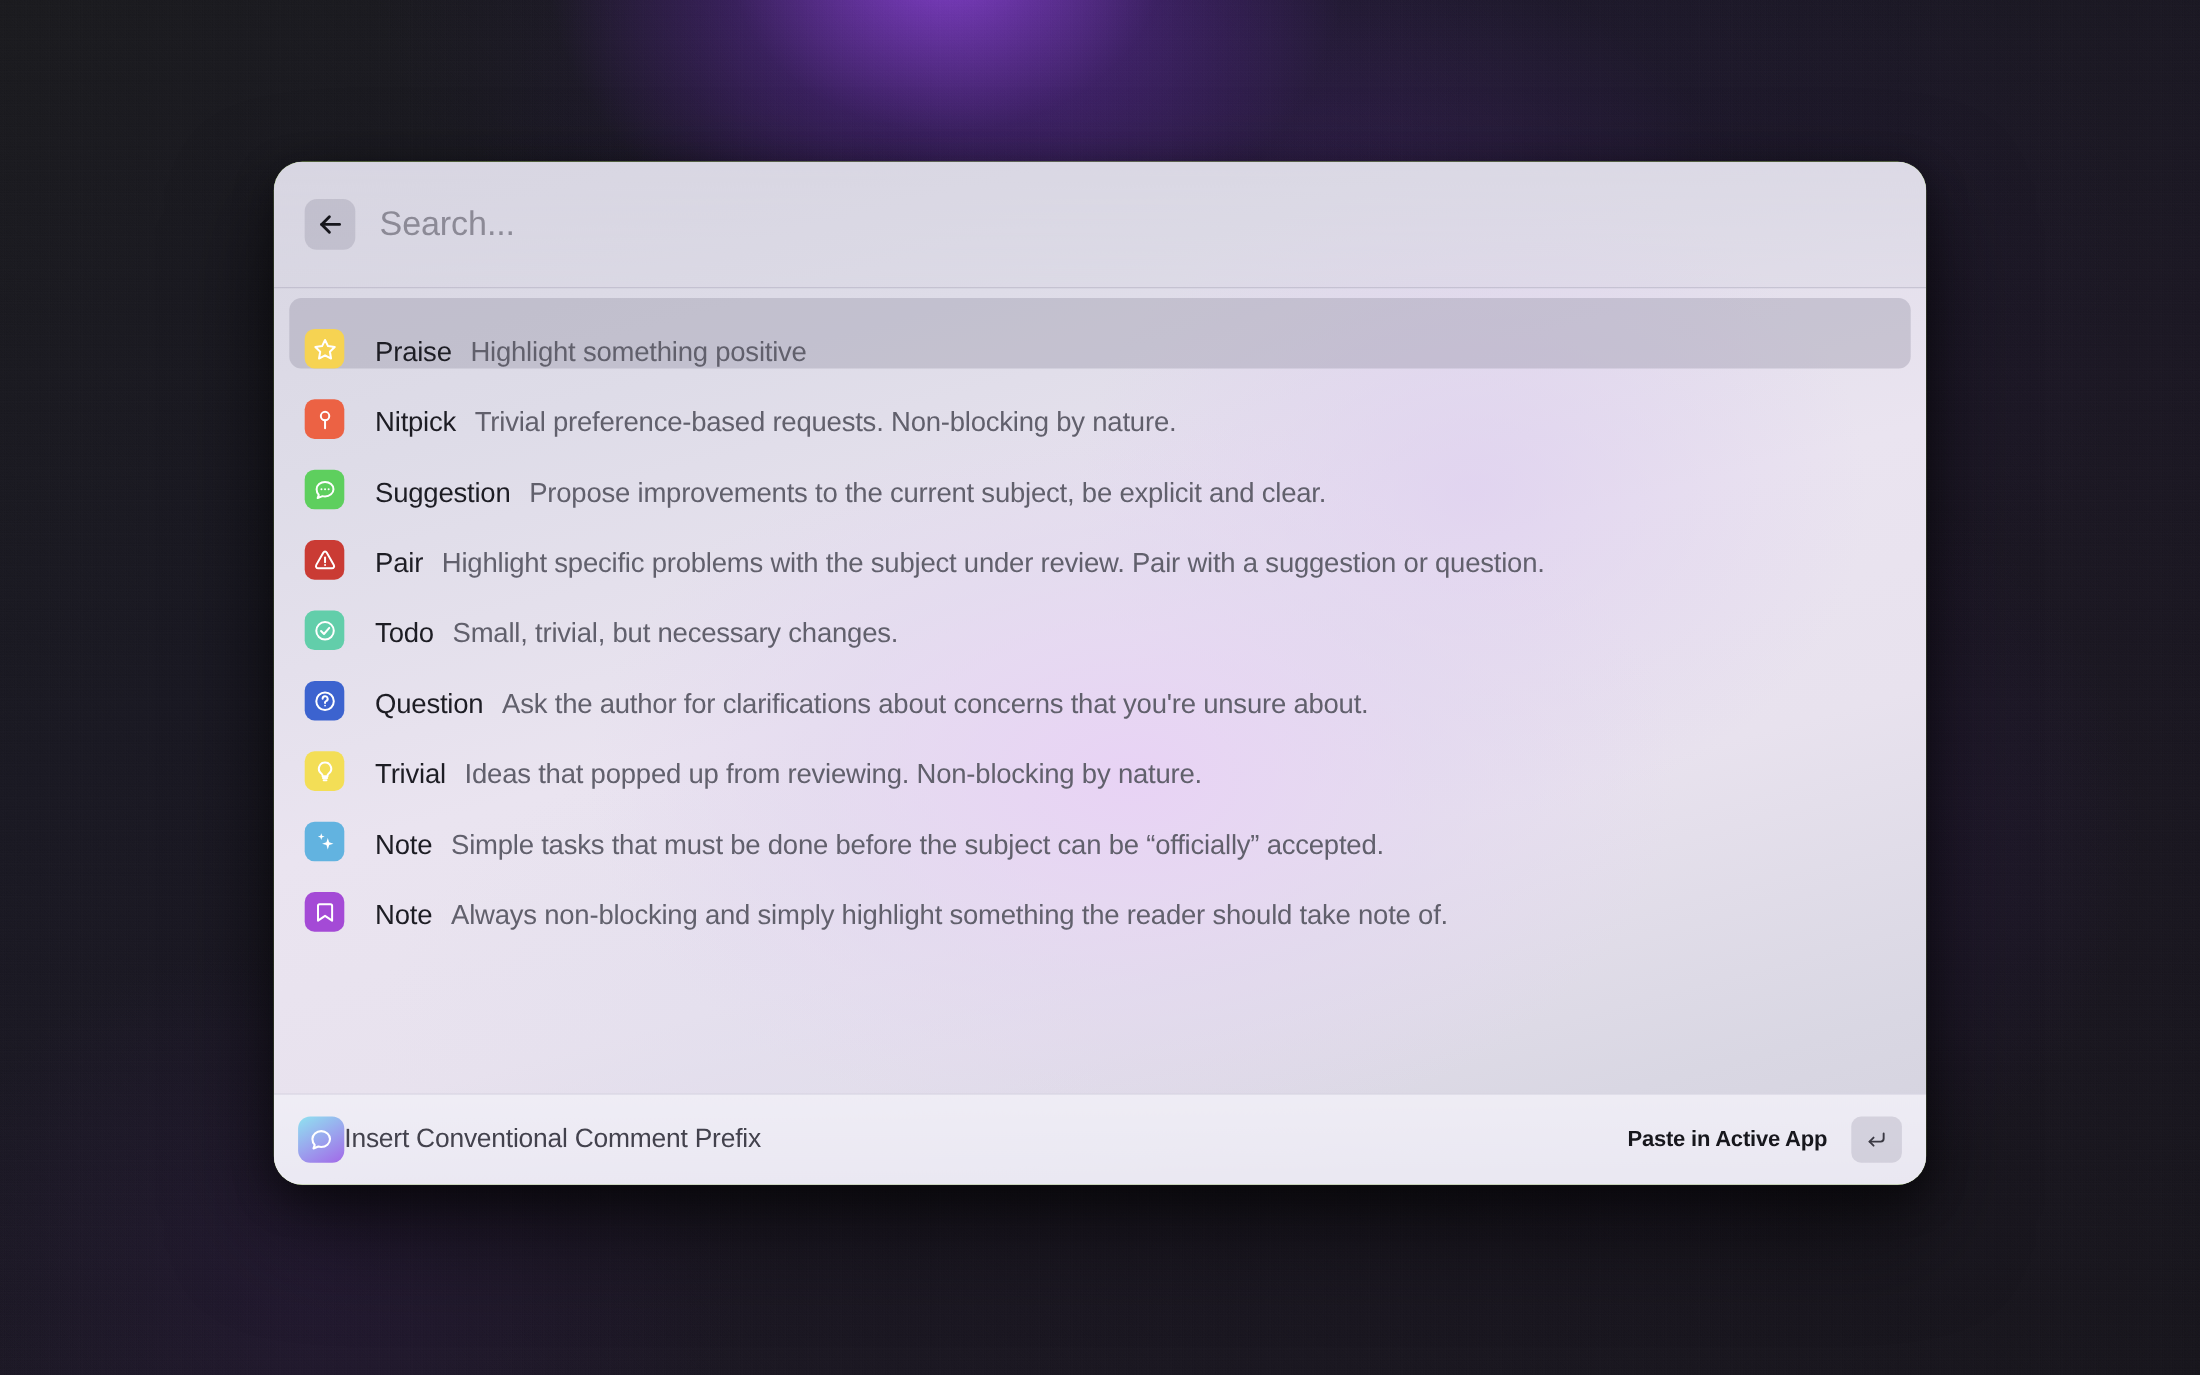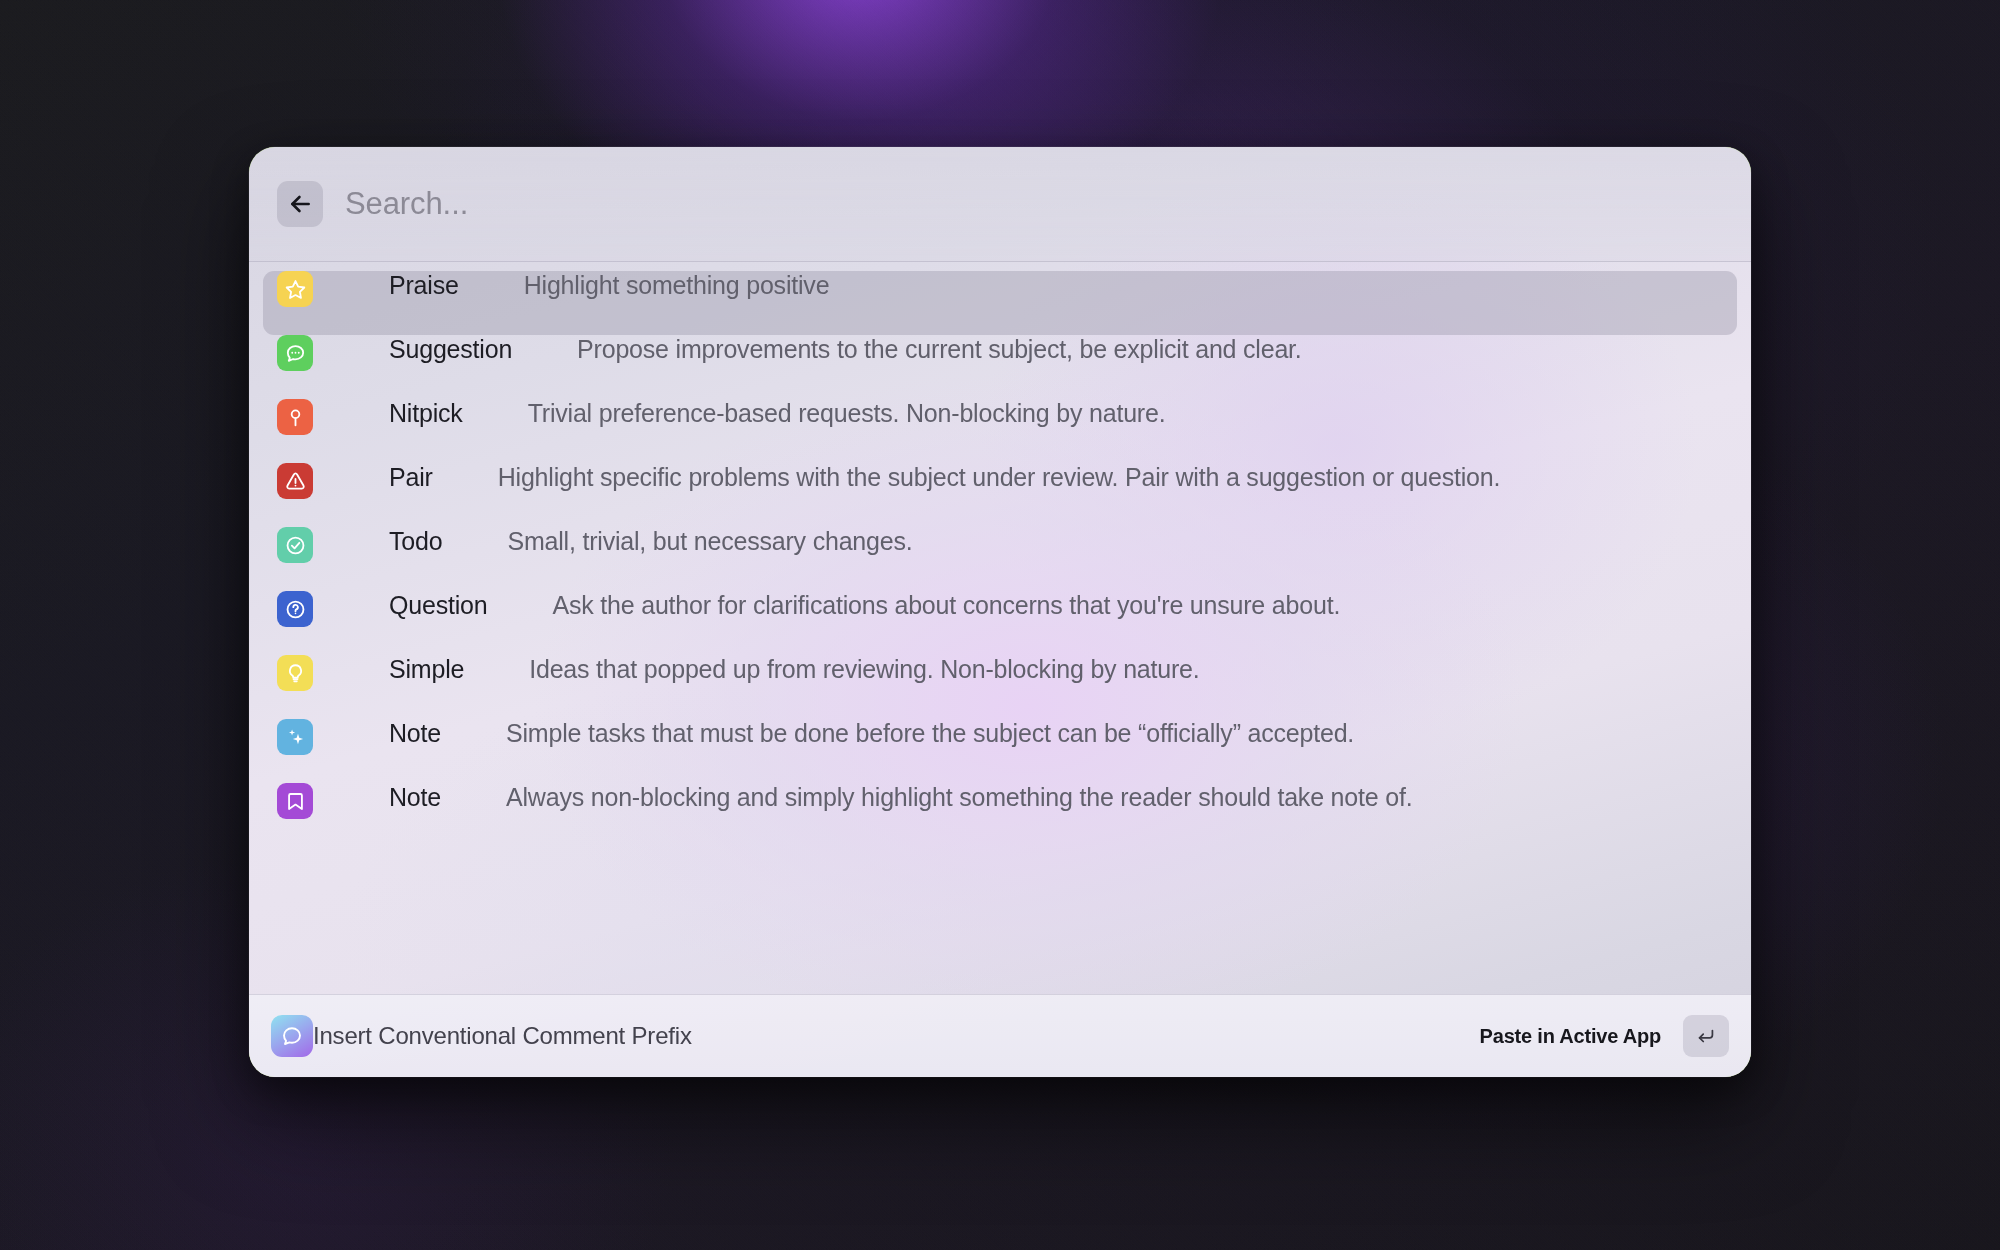--- a/index.html
+++ b/index.html
@@ -108,26 +108,25 @@
     position: absolute;
     left: 0;
     top: 115px;
     right: 0;
     bottom: 83px;
     padding: 9px 14px 0 14px;
     overflow: hidden;
   }
   .row {
     display: flex;
-    align-items: flex-start;
+    align-items: flex-end;
     height: 64px;
     padding: 0 14px;
     border-radius: 11px;
     cursor: pointer;
-    gap: 48px;
   }
   .row.selected {
     background: rgba(150,146,166,0.38);
   }
   .row-icon {
     width: 36px; height: 36px;
     border-radius: 9px;
     flex: 0 0 auto;
     display: flex;
     align-items: center;
@@ -216,42 +215,42 @@
       <div class="row selected">
         <div class="row-icon" style="background: rgb(246, 211, 82);">
           <svg width="23" height="23" viewBox="0 0 24 24" stroke="#ffffff" stroke-width="1.9" stroke-linecap="round" stroke-linejoin="round" fill="none">
             <polygon points="12,3.2 14.8,9.0 21.2,9.9 16.6,14.4 17.7,20.8 12,17.8 6.3,20.8 7.4,14.4 2.8,9.9 9.2,9.0"></polygon>
           </svg>
         </div>
         <div class="row-title">Praise</div>
         <div class="row-desc">Highlight something positive</div>
       </div>
       <div class="row">
+        <div class="row-icon" style="background: rgb(236, 98, 68);">
+          <svg width="23" height="23" viewBox="0 0 24 24" stroke="#ffffff" stroke-width="1.9" stroke-linecap="round" stroke-linejoin="round" fill="none">
+            <circle cx="12" cy="8.6" r="4.0"></circle>
+            <line x1="12" y1="12.6" x2="12" y2="20.2"></line>
+          </svg>
+        </div>
+        <div class="row-title">Nitpick</div>
+        <div class="row-desc">Trivial preference-based requests. Non-blocking by nature.</div>
+      </div>
+      <div class="row">
         <div class="row-icon" style="background: rgb(94, 207, 94);">
           <svg width="23" height="23" viewBox="0 0 24 24" stroke="#ffffff" stroke-width="1.9" stroke-linecap="round" stroke-linejoin="round" fill="none">
             <path d="M20 11.2c0 3.8-3.6 6.9-8 6.9-0.85 0-1.7-0.12-2.45-0.33L5 19.6l1.05-3.0C4.75 15.3 4 13.35 4 11.2 4 7.4 7.6 4.3 12 4.3s8 3.1 8 6.9z"></path>
             <circle cx="8.6" cy="11.2" r="0.95" fill="#ffffff" stroke="none"></circle>
             <circle cx="12" cy="11.2" r="0.95" fill="#ffffff" stroke="none"></circle>
             <circle cx="15.4" cy="11.2" r="0.95" fill="#ffffff" stroke="none"></circle>
           </svg>
         </div>
         <div class="row-title">Suggestion</div>
         <div class="row-desc">Propose improvements to the current subject, be explicit and clear.</div>
       </div>
       <div class="row">
-        <div class="row-icon" style="background: rgb(236, 98, 68);">
-          <svg width="23" height="23" viewBox="0 0 24 24" stroke="#ffffff" stroke-width="1.9" stroke-linecap="round" stroke-linejoin="round" fill="none">
-            <circle cx="12" cy="8.6" r="4.0"></circle>
-            <line x1="12" y1="12.6" x2="12" y2="20.2"></line>
-          </svg>
-        </div>
-        <div class="row-title">Nitpick</div>
-        <div class="row-desc">Trivial preference-based requests. Non-blocking by nature.</div>
-      </div>
-      <div class="row">
         <div class="row-icon" style="background: rgb(202, 59, 52);">
           <svg width="23" height="23" viewBox="0 0 24 24" stroke="#ffffff" stroke-width="1.9" stroke-linecap="round" stroke-linejoin="round" fill="none">
             <path d="M12 3.6c0.75 0 1.3 0.42 1.7 1.1l6.6 11.5c0.85 1.5-0.15 3.2-1.7 3.2H5.4c-1.55 0-2.55-1.7-1.7-3.2L10.3 4.7c0.4-0.68 0.95-1.1 1.7-1.1z"></path>
             <line x1="12" y1="9.3" x2="12" y2="13.6"></line>
             <circle cx="12" cy="16.3" r="0.95" fill="#ffffff" stroke="none"></circle>
           </svg>
         </div>
         <div class="row-title">Pair</div>
         <div class="row-desc">Highlight specific problems with the subject under review. Pair with a suggestion or question.</div>
       </div>
@@ -277,21 +276,21 @@
         <div class="row-desc">Ask the author for clarifications about concerns that you're unsure about.</div>
       </div>
       <div class="row">
         <div class="row-icon" style="background: rgb(243, 222, 86);">
           <svg width="23" height="23" viewBox="0 0 24 24" stroke="#ffffff" stroke-width="1.9" stroke-linecap="round" stroke-linejoin="round" fill="none">
             <path d="M12 3.4a5.8 5.8 0 0 0-3.3 10.6c0.6 0.44 0.95 1.1 0.95 1.85v0.55h4.7v-0.55c0-0.74 0.35-1.41 0.95-1.85A5.8 5.8 0 0 0 12 3.4z"></path>
             <line x1="10.0" y1="18.1" x2="14.0" y2="18.1"></line>
             <line x1="10.7" y1="20.2" x2="13.3" y2="20.2"></line>
           </svg>
         </div>
-        <div class="row-title">Simple</div>
+        <div class="row-title">Trivial</div>
         <div class="row-desc">Ideas that popped up from reviewing. Non-blocking by nature.</div>
       </div>
       <div class="row">
         <div class="row-icon" style="background: rgb(98, 179, 224);">
           <svg width="23" height="23" viewBox="0 0 24 24" fill="#ffffff" stroke="none">
             <path d="M14.6 8.2 L15.9 12.3 L20.0 13.6 L15.9 14.9 L14.6 19.0 L13.3 14.9 L9.2 13.6 L13.3 12.3 Z"></path>
             <path d="M8.4 3.6 L9.2 6.0 L11.6 6.8 L9.2 7.6 L8.4 10.0 L7.6 7.6 L5.2 6.8 L7.6 6.0 Z"></path>
           </svg>
         </div>
         <div class="row-title">Note</div>

